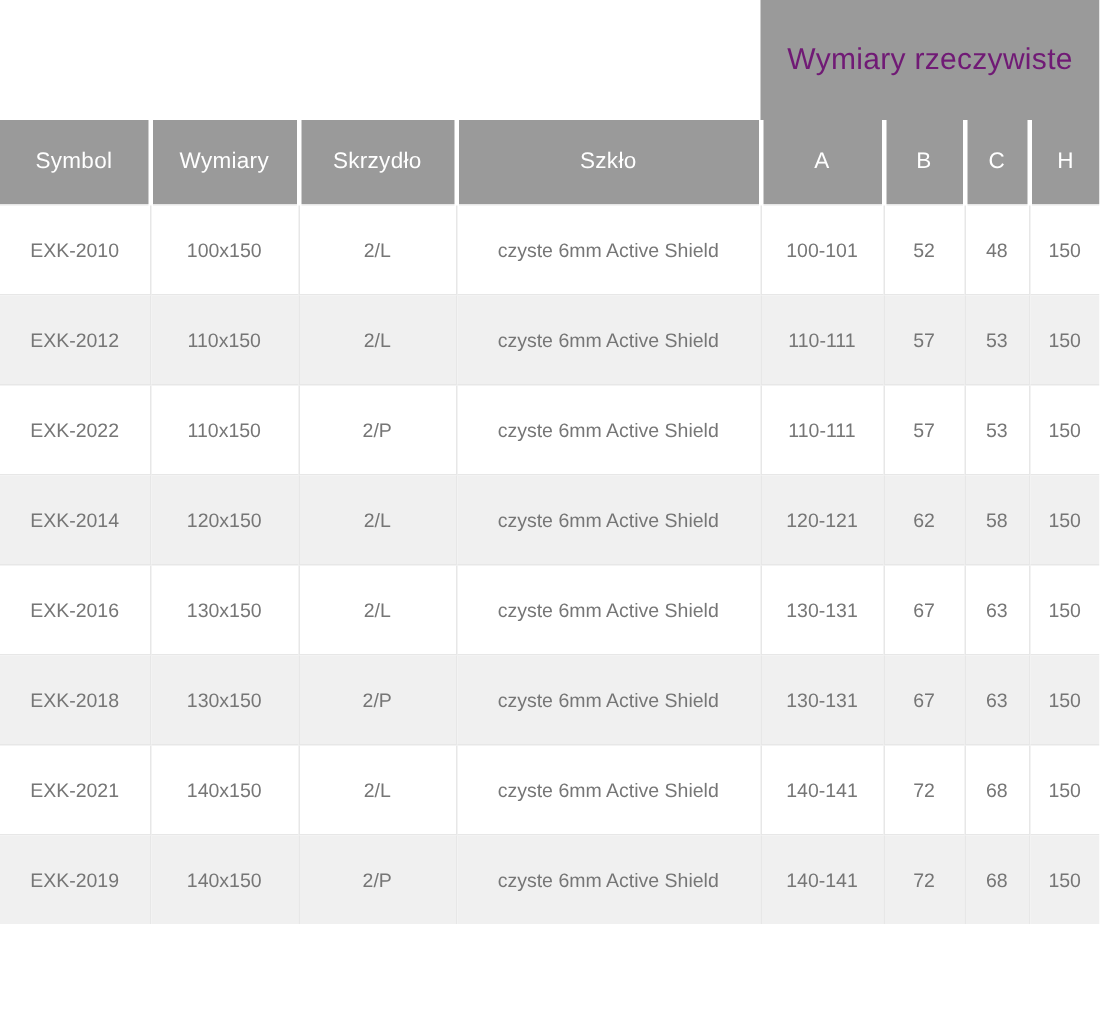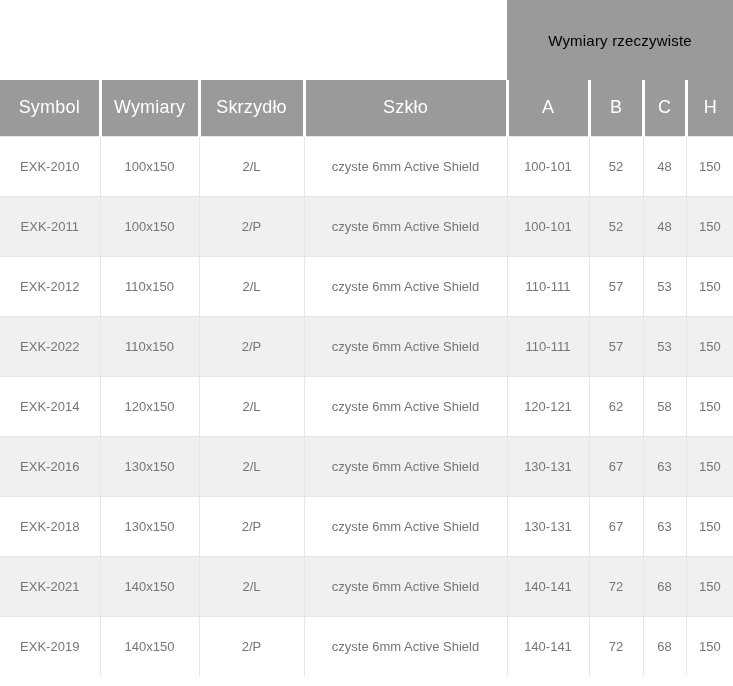--- a/index.html
+++ b/index.html
@@ -16,35 +16,35 @@
     border-collapse: collapse;
     table-layout: fixed;
     width: 733px;
   }
 
   
   tr.banner-row { height: 80px; }
   td.header-spacer { background: #ffffff; border: none; }
   th.group-header {
     background: #9a9a9a;
-    color: #000000;
+    color: #701a75;
     font-weight: 400;
-    font-size: 15px;
+    font-size: 20px;
     text-align: center;
     vertical-align: middle;
     letter-spacing: 0.2px;
   }
 
   
   tr.head-row { height: 56px; }
   tr.head-row th {
     background: #9a9a9a;
     color: #ffffff;
     font-weight: 400;
-    font-size: 18px;
+    font-size: 15px;
     text-align: center;
     vertical-align: middle;
     border-right: 3px solid #ffffff;
     letter-spacing: 0.2px;
   }
   tr.head-row th:last-child { border-right: none; }
 
   
   tbody tr { height: 60px; background: #ffffff; }
   tbody tr:nth-child(even) { background: #f0f0f0; }
@@ -89,30 +89,20 @@
           <th>B</th>
           <th>C</th>
           <th>H</th>
         </tr>
     </thead>
     <tbody id="table-body">
         <tr>
           <td>EXK-2010</td>
           <td>100x150</td>
           <td>2/L</td>
-          <td>czyste 6mm Active Shield</td>
-          <td>100-101</td>
-          <td>52</td>
-          <td>48</td>
-          <td>150</td>
-        </tr>
-        <tr>
-          <td>EXK-2011</td>
-          <td>100x150</td>
-          <td>2/P</td>
           <td>czyste 6mm Active Shield</td>
           <td>100-101</td>
           <td>52</td>
           <td>48</td>
           <td>150</td>
         </tr>
         <tr>
           <td>EXK-2012</td>
           <td>110x150</td>
           <td>2/L</td>

